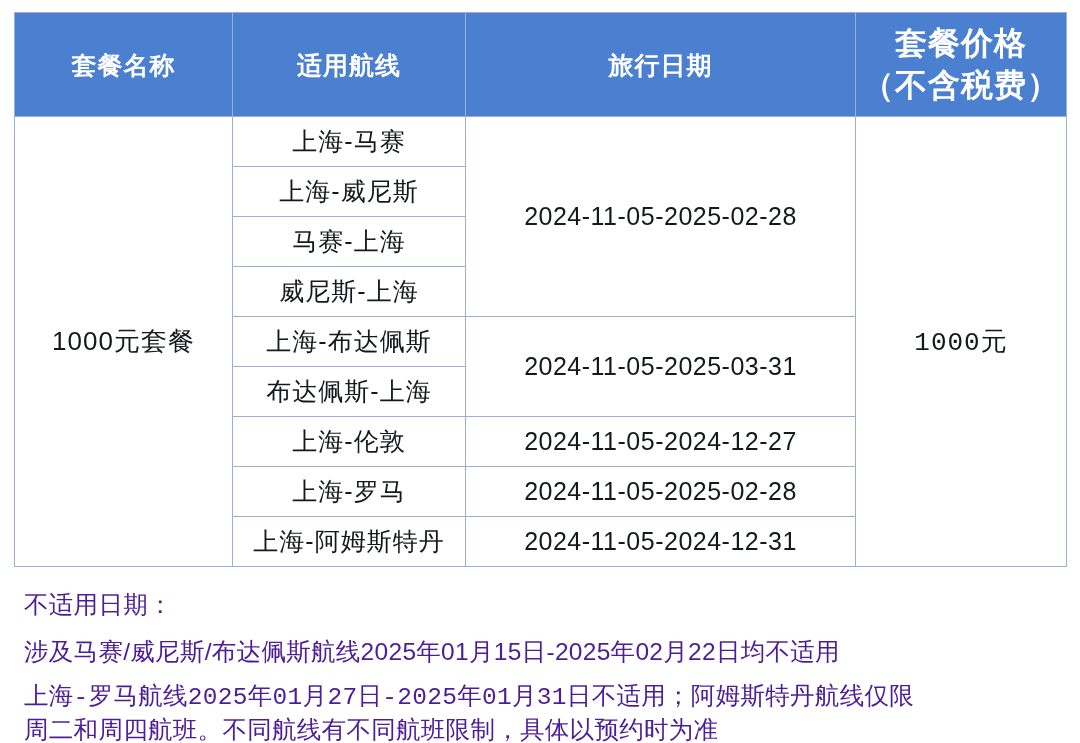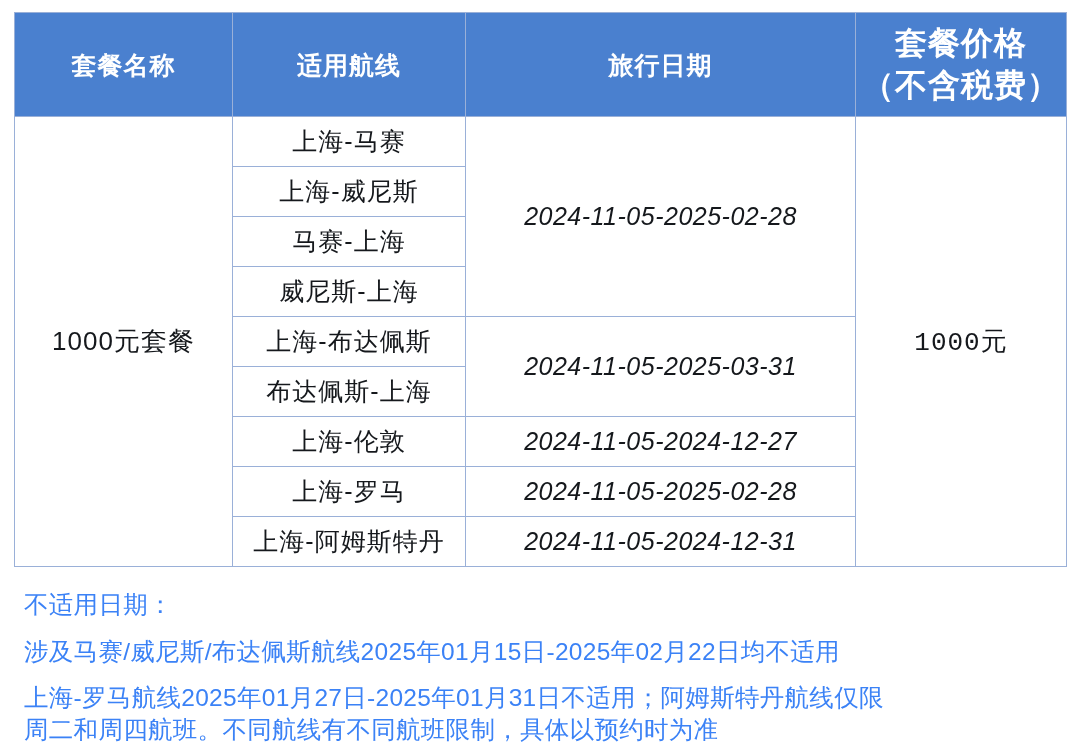--- a/index.html
+++ b/index.html
@@ -54,45 +54,45 @@
   }
   td.pkg-name {
     font-size: 26px;
   }
   td.route {
     font-size: 25px;
   }
   td.date {
     font-size: 25px;
     letter-spacing: 0.5px;
-    font-style: italic;
   }
   td.price {
     font-size: 26px;
     font-family: Liberation Mono, monospace;
   }
   
   col.c1 { width: 218px; }
   col.c2 { width: 233px; }
   col.c3 { width: 390px; }
   col.c4 { width: 211px; }
 
   .notes {
     margin-top: 22px;
     padding-left: 10px;
   }
   .notes p {
     margin: 0 0 14px 0;
     font-size: 24.5px;
     line-height: 1.32;
-    color: #3b82f6;
+    color: #4c1d95;
     letter-spacing: 0.3px;
   }
   .notes p.wrapline {
     margin-bottom: 0;
+    font-family: Liberation Mono, monospace;
   }
   .notes p.last {
     margin-bottom: 12px;
   }
 </style>
 </head>
 <body>
 
 <div class="page">
 

